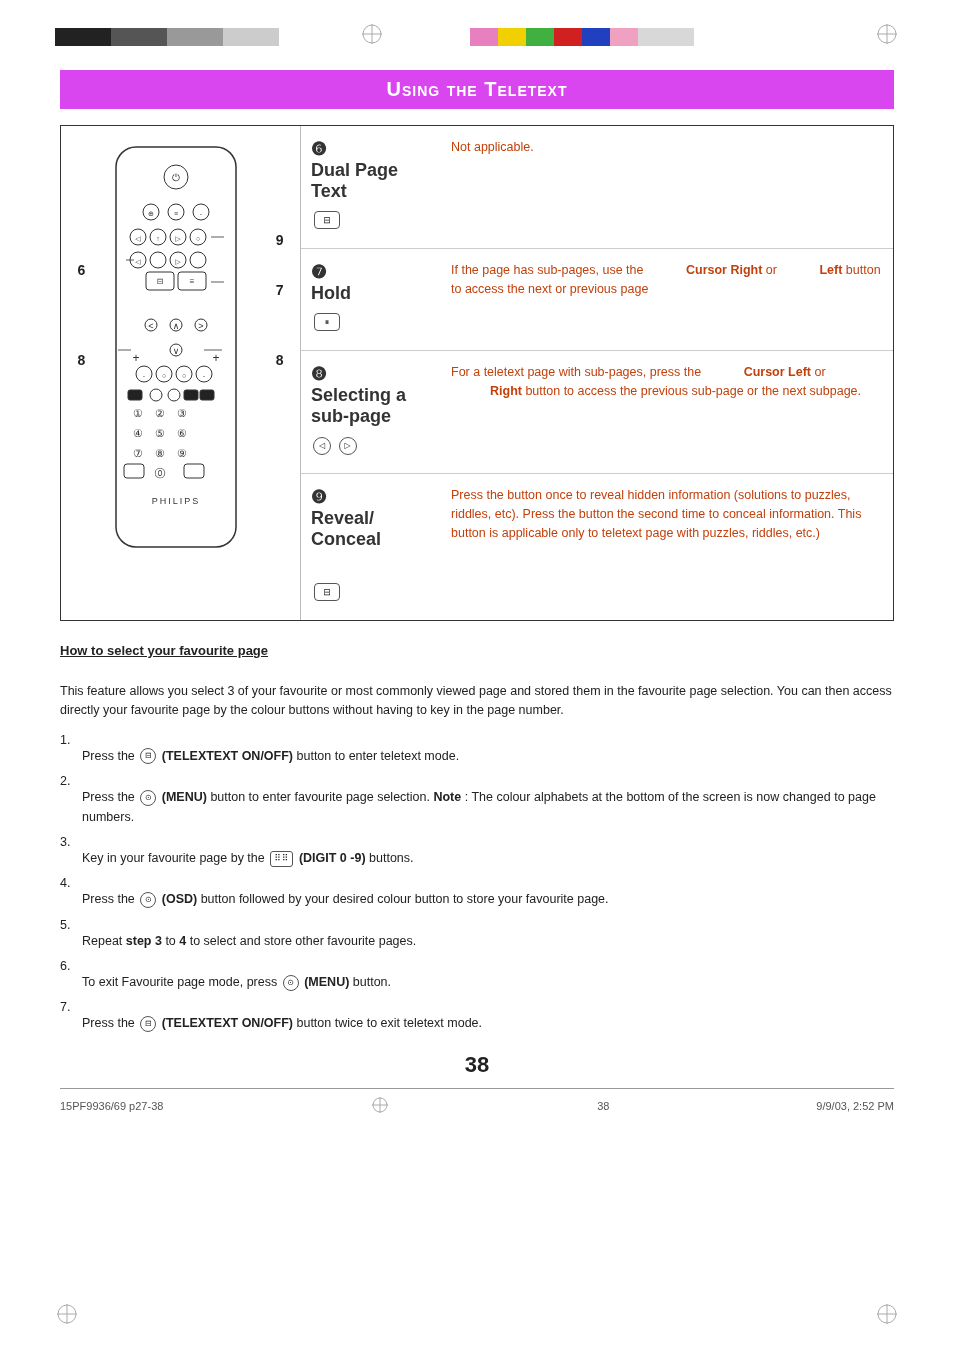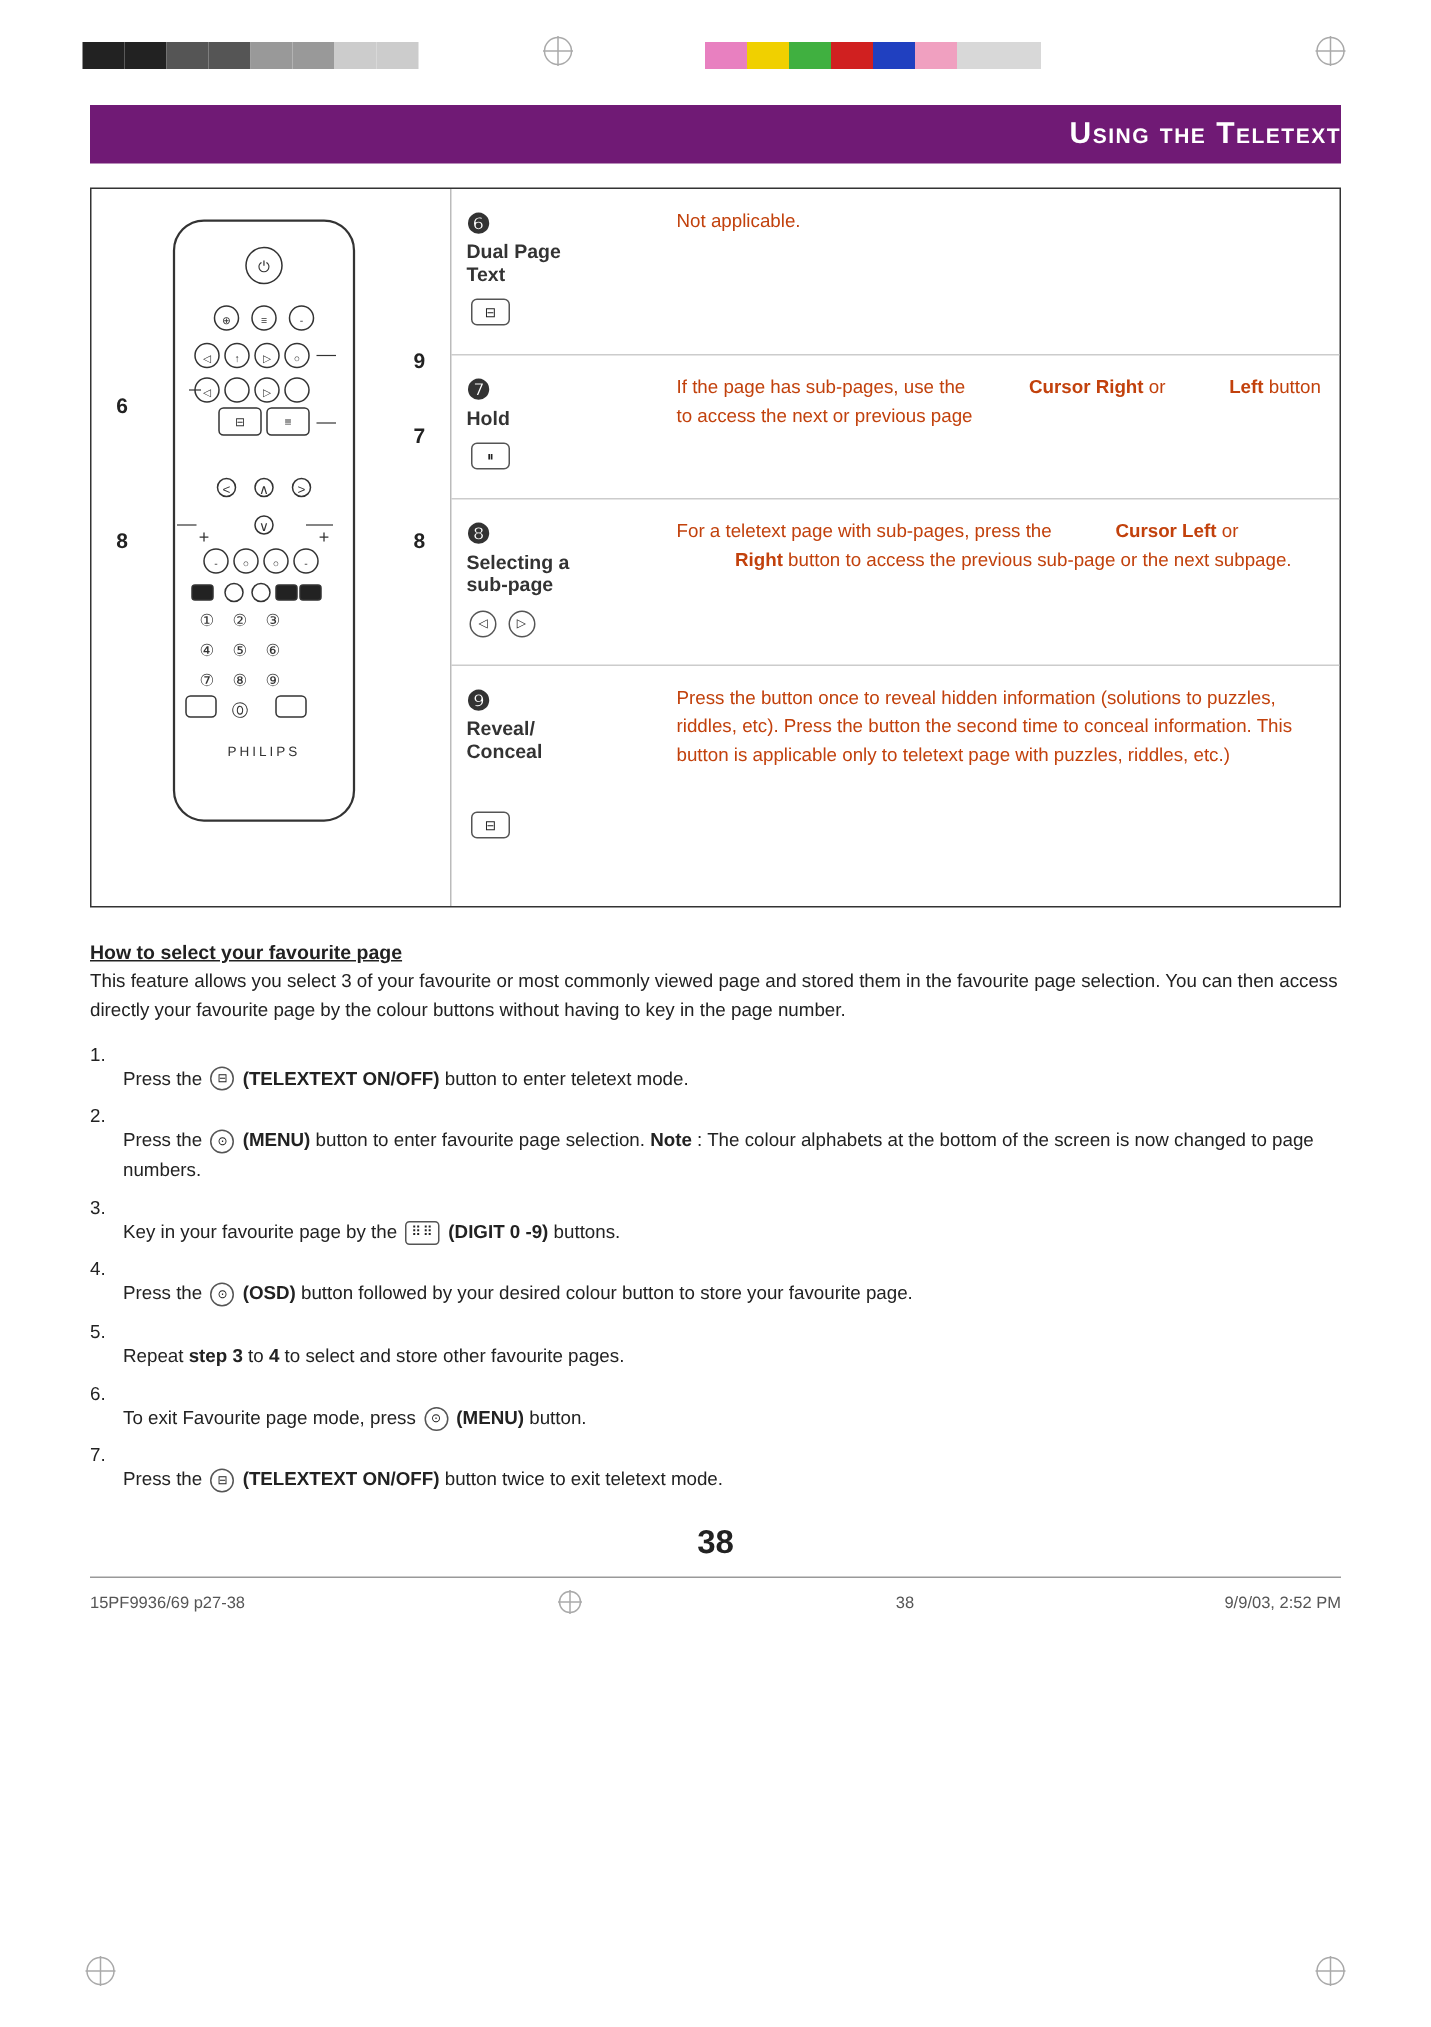--- a/index.html
+++ b/index.html
@@ -32,22 +32,22 @@
     .page {
       margin: 0 auto;
       padding: 70px 60px 40px 60px;
       width: 954px;
       min-height: 1351px;
       position: relative;
     }
 
     
     .title-box {
-      background: #701a75;
-      text-align: right;
+      background: #d946ef;
+      text-align: center;
       padding: 8px 0;
       margin-bottom: 16px;
     }
     .title-box h1 {
       color: #fff;
       font-size: 20px;
       font-weight: bold;
       letter-spacing: 1px;
       font-variant: small-caps;
     }
@@ -92,21 +92,21 @@
       width: 140px;
       min-width: 140px;
       padding-right: 10px;
     }
     .ann-label .num {
       font-size: 18px;
       font-weight: bold;
       color: #333;
     }
     .ann-label .text {
-      font-size: 13px;
+      font-size: 18px;
       font-weight: bold;
       color: #333;
     }
     .ann-icon {
       margin-top: 6px;
       margin-bottom: 4px;
     }
     .ann-desc {
       flex: 1;
       font-size: 12.5px;
@@ -120,21 +120,21 @@
 
     
     .how-to-section {
       margin-top: 22px;
       padding: 0 0;
     }
     .how-to-title {
       font-weight: bold;
       font-size: 13px;
       text-decoration: underline;
-      margin-bottom: 3px;
+      margin-bottom: 24px;
     }
     .how-to-intro {
       font-size: 12.5px;
       line-height: 1.55;
       margin-bottom: 10px;
     }
     .how-to-steps {
       list-style: none;
       padding: 0;
     }

